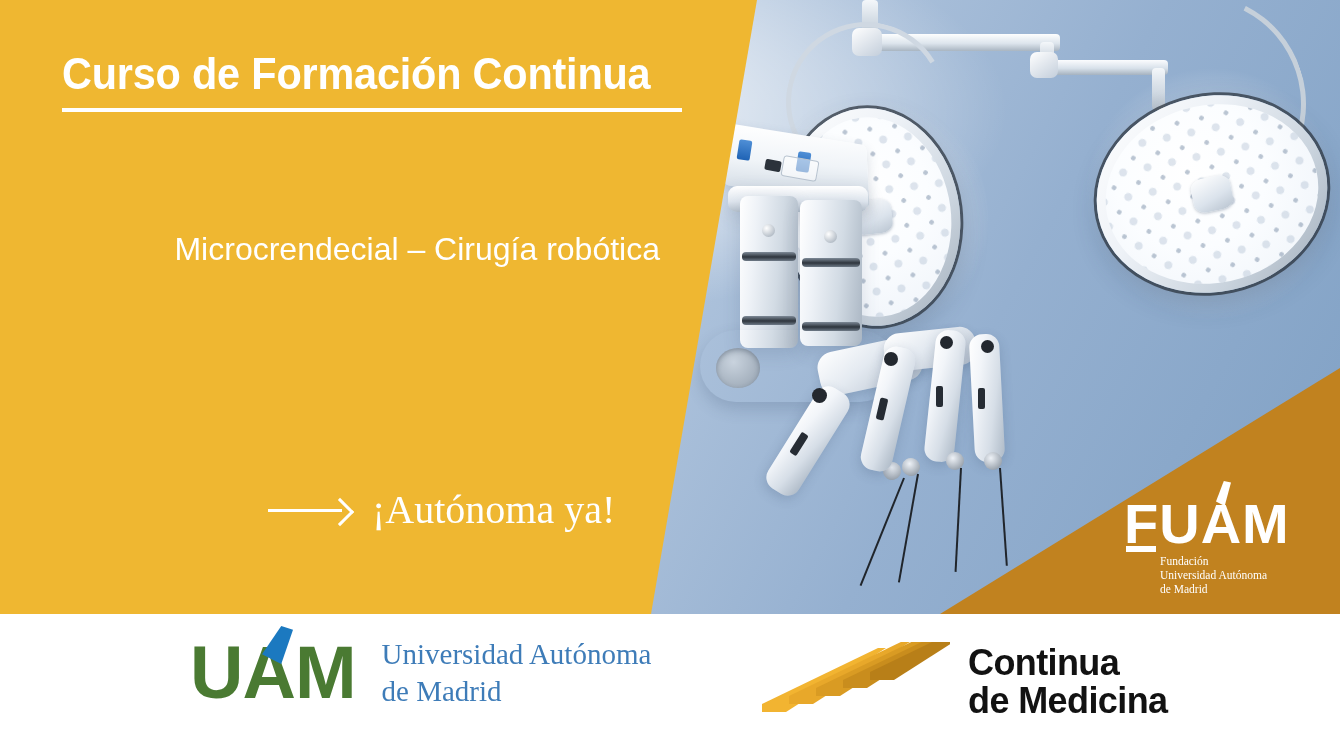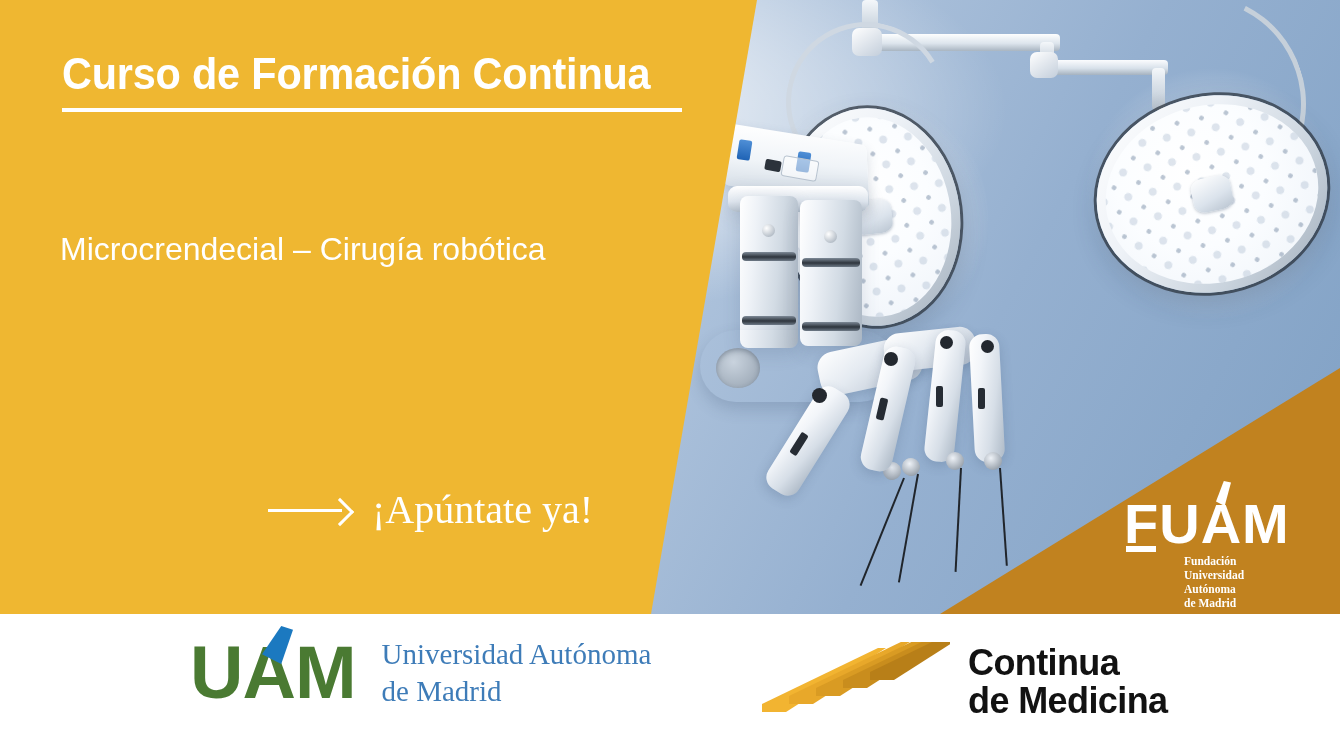--- a/index.html
+++ b/index.html
@@ -211,21 +211,21 @@
     white-space:nowrap;
   }
   .kicker-rule{
     position:absolute;left:62px;top:108px;width:620px;height:4px;background:#ffffff;
   }
   .subtitle{
     position:absolute;left:60px;top:222px;width:600px;
     color:#ffffff;font-size:32px;line-height:1.72;
     font-weight:400;text-align:center;
   }
-  .sub-l1{display:block;text-align:left;}
+  .sub-l1{display:block;text-align:right;}
   .sub-l2{display:block;text-align:center;}
 
   .cta{
     position:absolute;left:268px;top:486px;
     display:flex;align-items:center;gap:22px;
   }
   .cta-arrow{position:relative;width:82px;height:26px;}
   .cta-arrow .shaft{position:absolute;left:0;top:12px;width:74px;height:3px;background:#fff;}
   .cta-arrow .head{position:absolute;right:0;top:5px;width:17px;height:17px;
     border-top:3px solid #fff;border-right:3px solid #fff;transform:rotate(45deg);}
@@ -243,23 +243,23 @@
     font-family:"Liberation Sans",sans-serif;
   }
   .fuam-accent{
     position:absolute;left:92px;top:-17px;width:15px;height:25px;background:#ffffff;
     clip-path:polygon(52% 0, 100% 6%, 58% 100%, 0 82%);
   }
   .fuam-dash{
     position:absolute;left:2px;top:48px;width:30px;height:6px;background:#ffffff;
   }
   .fuam-sub{
-    margin-top:3px;margin-left:60px;
+    margin-top:3px;margin-left:36px;
     font-family:"Liberation Serif",serif;
-    font-size:11.5px;color:#ffffff;line-height:1.22;font-weight:700;
+    font-size:11.5px;color:#ffffff;line-height:1.22;font-weight:400;
   }
 
   
   .footer{
     position:absolute;left:0;top:614px;width:1340px;height:140px;background:#ffffff;
   }
   .uam-logo{position:absolute;left:190px;top:22px;display:flex;align-items:center;gap:26px;}
   .uam-mark{position:relative;}
   .uam-letters{
     font-size:74px;font-weight:700;color:#4a7a32;line-height:.92;
@@ -373,21 +373,21 @@
 
     <div class="subtitle">
       <span class="sub-l1">Microcrendecial – Cirugía robótica</span>
     </div>
 
     <div class="cta">
       <span class="cta-arrow">
         <span class="shaft"></span>
           <span class="head"></span>
       </span>
-      <span class="cta-text">¡Apúntate ya!</span>
+      <span class="cta-text">¡Autónoma ya!</span>
     </div>
 
     <div class="fuam">
       <div class="fuam-word">FUAM</div>
       <div class="fuam-accent"></div>
       <div class="fuam-dash"></div>
       <div class="fuam-sub">
         <div>Fundación</div>
         <div>Universidad Autónoma</div>
         <div>de Madrid</div>

